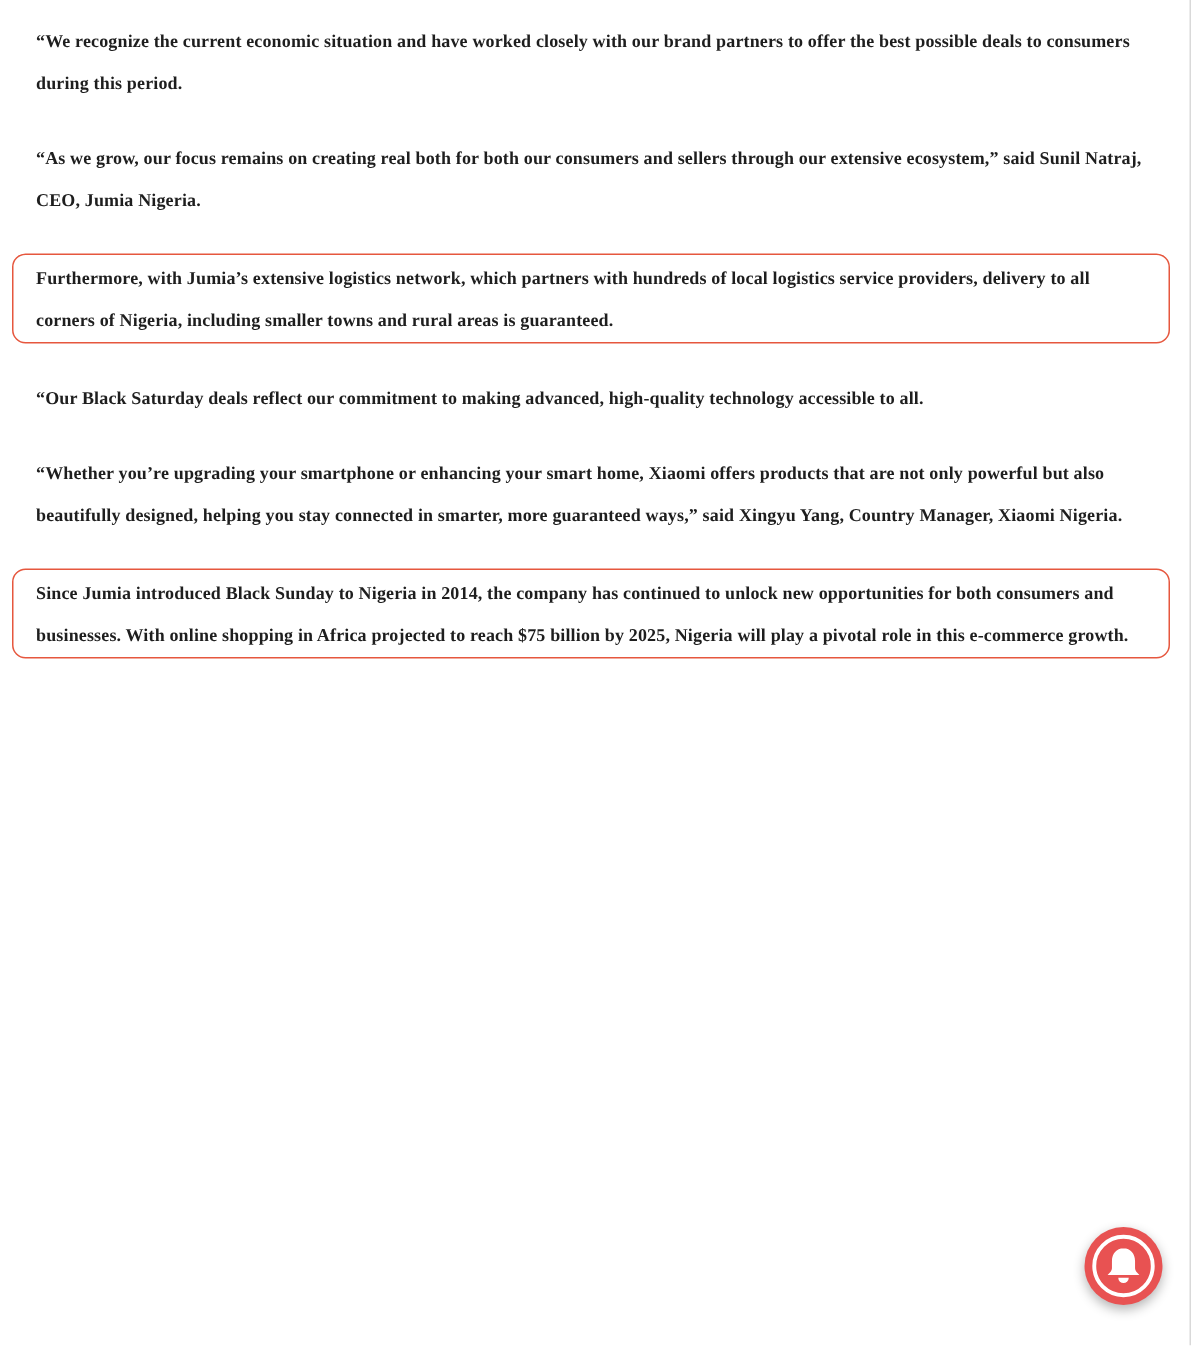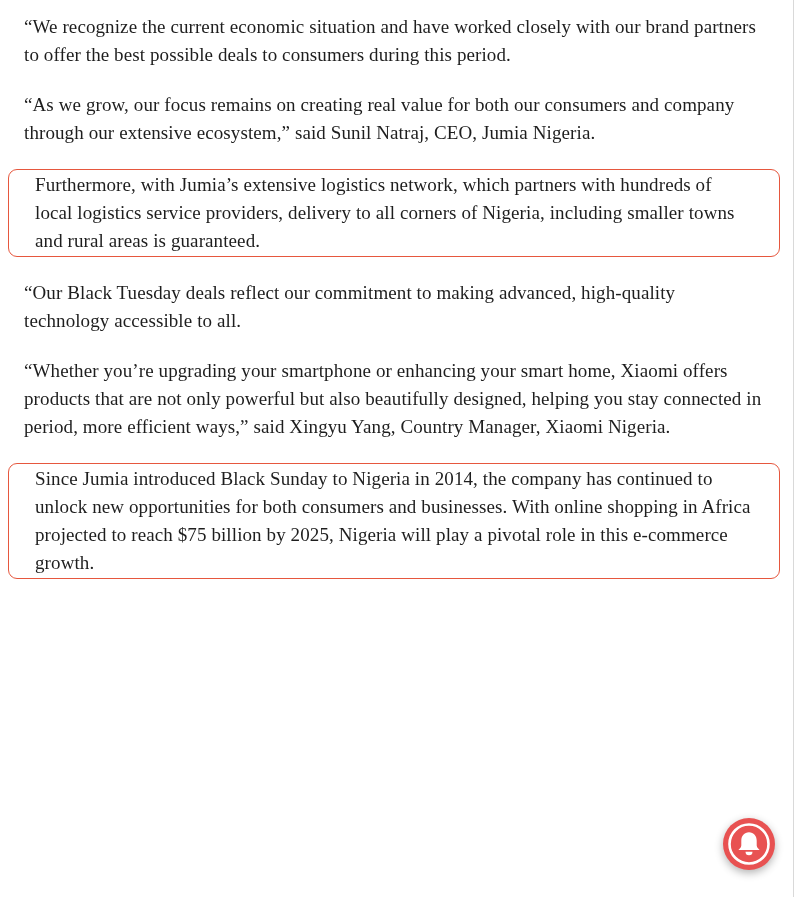--- a/index.html
+++ b/index.html
@@ -11,29 +11,30 @@
     position: relative;
     font-family: "Liberation Serif", "DejaVu Serif", serif;
   }
   .article {
     position: relative;
     margin: 0 20px 0 8px;   
     padding-top: 13px;
     color: #1e1e1e;
   }
   .para {
-    font-size: 19px;
+    font-size: 12px;
     line-height: 28px;
     letter-spacing: 0.1px;
     margin: 0 16px 22px 16px;
     color: #1e1e1e;
+    font-weight: bold;
   }
   .para.boxed {
     margin: 0 0 22px 0;
-    padding: 1px 26px;
+    padding: 1px 15px;
     border: 1.5px solid #e6573e;
     border-radius: 9px;
   }
   .edge-line {
     position: absolute;
     top: 0;
     right: 6px;
     width: 1px;
     height: 897px;
     background: #d9d9d9;
@@ -54,24 +55,24 @@
     align-items: center;
     justify-content: center;
   }
   .bell-button svg { display: block; }
 </style>
 </head>
 <body>
 
 <div class="article">
   <p class="para">“We recognize the current economic situation and have worked closely with our brand partners to offer the best possible deals to consumers during this period.</p>
-  <p class="para">“As we grow, our focus remains on creating real value for both our consumers and company through our extensive ecosystem,” said Sunil Natraj, CEO, Jumia Nigeria.</p>
+  <p class="para">“As we grow, our focus remains on creating real both for both our consumers and sellers through our extensive ecosystem,” said Sunil Natraj, CEO, Jumia Nigeria.</p>
   <p class="para boxed">Furthermore, with Jumia’s extensive logistics network, which partners with hundreds of local logistics service providers, delivery to all corners of Nigeria, including smaller towns and rural areas is guaranteed.</p>
-  <p class="para">“Our Black Tuesday deals reflect our commitment to making advanced, high-quality technology accessible to all.</p>
-  <p class="para">“Whether you’re upgrading your smartphone or enhancing your smart home, Xiaomi offers products that are not only powerful but also beautifully designed, helping you stay connected in period, more efficient ways,” said Xingyu Yang, Country Manager, Xiaomi Nigeria.</p>
+  <p class="para">“Our Black Saturday deals reflect our commitment to making advanced, high-quality technology accessible to all.</p>
+  <p class="para">“Whether you’re upgrading your smartphone or enhancing your smart home, Xiaomi offers products that are not only powerful but also beautifully designed, helping you stay connected in smarter, more guaranteed ways,” said Xingyu Yang, Country Manager, Xiaomi Nigeria.</p>
   <p class="para boxed">Since Jumia introduced Black Sunday to Nigeria in 2014, the company has continued to unlock new opportunities for both consumers and businesses. With online shopping in Africa projected to reach $75 billion by 2025, Nigeria will play a pivotal role in this e-commerce growth.</p>
 </div>
 
 <div class="edge-line"></div>
 
 <button class="bell-button" aria-label="Notifications">
   <span>
     <svg width="52" height="52" viewBox="0 0 52 52">
       <circle cx="26" cy="26" r="19.5" fill="none" stroke="#ffffff" stroke-width="2.6"></circle>
       <path fill="#ffffff" d="M26 14.2c-4.7 0-7.7 3.7-7.7 8.4v4.7c0 1.2-.5 2.2-1.5 3.2l-1.4 1.5h21.2l-1.4-1.5c-1-1-1.5-2-1.5-3.2v-4.7c0-4.7-3-8.4-7.7-8.4z"></path>

